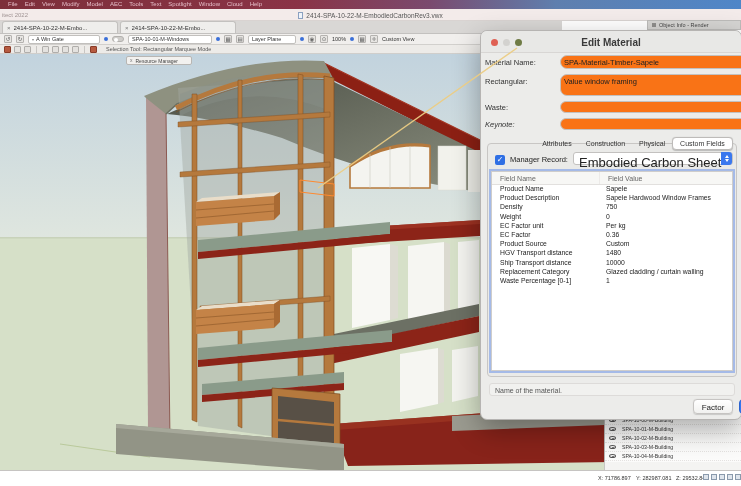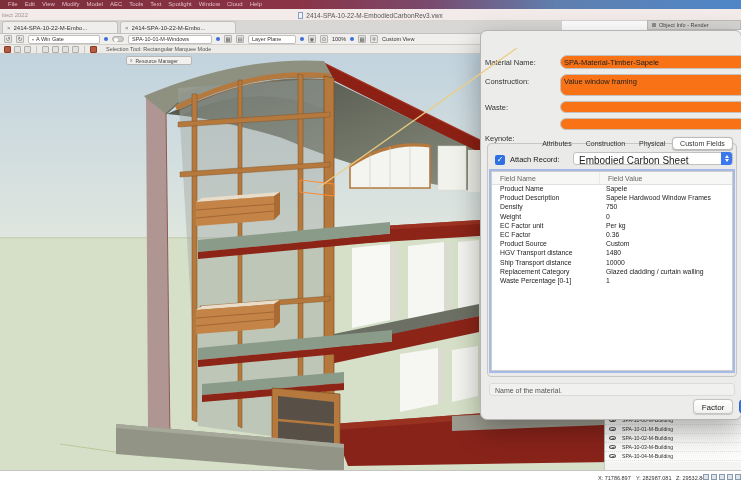--- a/index.html
+++ b/index.html
@@ -85,21 +85,21 @@
   .seg.active { background:#fff; border:1px solid #bdbbb9; box-shadow:0 0.5px 1px rgba(0,0,0,.2); }
 
   .groupbox { position:absolute; left:6px; top:112px; width:250px; height:234px; background:#eaeae8;
     border:1px solid #c8c6c4; border-radius:4px; }
 
   .attach-row { position:absolute; left:14px; top:122px; height:13px; display:flex; align-items:center; gap:5px; z-index:2; }
   .chk { width:10px; height:10px; background:#2f6fe4; border-radius:2px; color:#fff; font-size:8px;
     line-height:10px; text-align:center; }
   .attach-lbl { font-size:7.5px; color:#222; }
   .rec-dd { position:absolute; left:92px; top:121px; width:160px; height:13px; background:#fff;
-    border:1px solid #c3c1bf; border-radius:3px; font-size:10px; color:#222; padding:2px 26px 0 5px;
+    border:1px solid #c3c1bf; border-radius:3px; font-size:13px; color:#222; padding:2px 26px 0 5px;
     white-space:nowrap; z-index:2; }
   .rec-step { position:absolute; right:0; top:-1px; width:11px; height:13px; background:#3b78ee;
     border-radius:0 3px 3px 0; display:flex; flex-direction:column; align-items:center; justify-content:center; gap:1px; }
   .tri-up { width:0; height:0; border-left:2.5px solid transparent; border-right:2.5px solid transparent; border-bottom:3px solid #fff; }
   .tri-dn { width:0; height:0; border-left:2.5px solid transparent; border-right:2.5px solid transparent; border-top:3px solid #fff; }
 
   .rec-table { position:absolute; left:10px; top:140px; width:242px; height:200px; background:#fff;
     border:1px solid #cfcdcb; box-shadow:0 0 0 2px rgba(96,138,230,.5); z-index:2; overflow:hidden; }
   .thead { display:flex; height:13px; border-bottom:1px solid #e2e0de; background:#f7f7f5; }
   .thead span { font-size:7px; color:#666; padding:3px 0 0 8px; }
@@ -321,45 +321,53 @@
       <path d="M300,126 L334,130 L334,142 L300,138 Z" fill="none" stroke="#ff8a30" stroke-width="1"></path>
     </svg>
   </div>
 
   <div class="resman">
     <span class="x">x</span>
     <span class="lbl">Resource Manager</span>
   </div>
 
   <div class="dialog">
+    <div class="dlg-titlebar">
+      <span class="lights">
+        <span class="light r"></span>
+        <span class="light y"></span>
+        <span class="light g"></span>
+      </span>
+      <span class="dlg-title">Edit Material</span>
+    </div>
 
     <span class="fld-label" style="top:27px;">Material Name:</span>
     <div class="fld-input" style="top:24px; height:14px;">SPA-Material-Timber-Sapele</div>
 
-    <span class="fld-label" style="top:46px;">Construction:</span>
+    <span class="fld-label" style="top:46px;">Rectangular:</span>
     <div class="fld-input" style="top:43px; height:22px;">Value window framing</div>
 
     <span class="fld-label" style="top:72px;">Waste:</span>
     <div class="fld-input" style="top:70px; height:12px;"></div>
 
-    <span class="fld-label" style="top:103px;">Keynote:</span>
+    <span class="fld-label" style="top:89px;font-style:italic;">Keynote:</span>
     <div class="fld-input" style="top:87px; height:12px;"></div>
 
     <div class="segtabs">
       <span class="seg">Attributes</span>
       <span class="seg">Construction</span>
       <span class="seg">Physical</span>
       <span class="seg active">Custom Fields</span>
     </div>
 
     <div class="groupbox"></div>
 
     <div class="attach-row">
       <span class="chk">✓</span>
-      <span class="attach-lbl">Attach Record:</span>
+      <span class="attach-lbl">Manager Record:</span>
     </div>
     <div class="rec-dd">
       <span>Embodied Carbon Sheet</span>
       <span class="rec-step">
           <i class="tri-up"></i>
           <i class="tri-dn"></i>
         </span>
     </div>
 
     <div class="rec-table">

